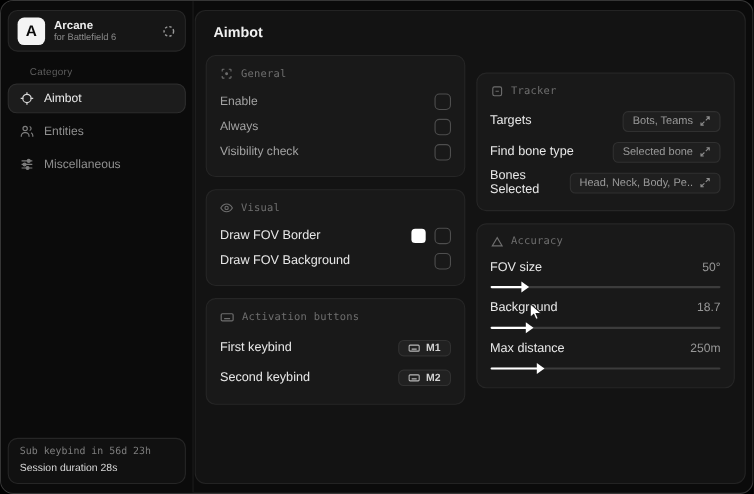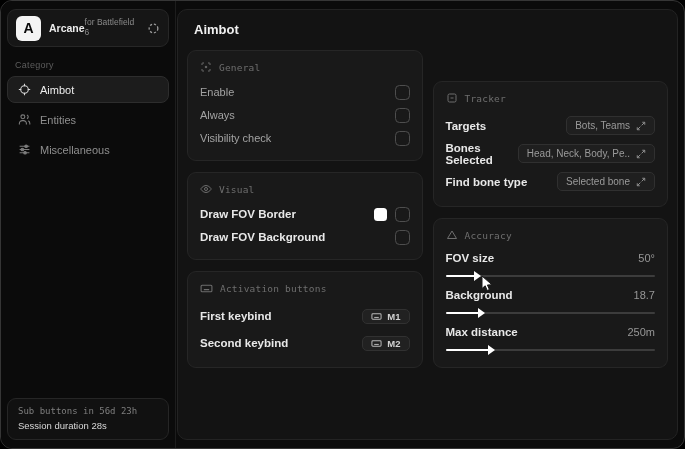--- a/index.html
+++ b/index.html
@@ -32,27 +32,27 @@
     border-radius:9px; padding:6px 8px;
     height:38px;
   }
   .logo {
     width:25px; height:25px; border-radius:6px;
     background:#f4f4f4; color:#0a0a0a;
     font-weight:bold; font-size:14px;
     display:flex; align-items:center; justify-content:center;
     flex:0 0 25px;
   }
-  .app-text { display:flex; flex-direction:row; line-height:1.15; flex:1; min-width:0;align-items:center; }
+  .app-text { display:flex; flex-direction:column; line-height:1.15; flex:1; min-width:0; }
   .app-name { font-size:10.5px; font-weight:bold; color:#ececec; }
   .app-sub  { font-size:8.5px; color:#8a8a8a; }
   .sync-icon { color:#9a9a9a; display:flex; cursor:pointer; }
   .category {
     font-size:9px; color:#5d5d5d;
-    margin:13px 6px 6px 8px; letter-spacing:.3px;
+    margin:13px 6px 6px 20px; letter-spacing:.3px;
   }
   .nav { display:flex; flex-direction:column; gap:3px; }
   .nav-item {
     display:flex; align-items:center; gap:9px;
     height:27px; padding:0 10px;
     border-radius:8px; border:1px solid transparent;
     color:#8f8f8f; font-size:11px; cursor:pointer;
   }
   .nav-item .nav-ico { display:flex; color:#7d7d7d; }
   .nav-item.selected {
@@ -78,42 +78,42 @@
     background:#131313;
     border:1px solid #232323;
     border-radius:10px;
     padding:12px 9px 9px;
     display:flex; flex-direction:column;
   }
   .panel-title {
     font-size:13px; font-weight:bold; color:#f0f0f0;
     margin:0 0 13px 7px;
   }
-  .columns { display:flex; gap:10px; align-items:flex-end; }
+  .columns { display:flex; gap:10px; align-items:center; }
   .col { flex:1; display:flex; flex-direction:column; gap:11px; min-width:0; }
   .card {
     background:#191919;
     border:1px solid #262626;
     border-radius:9px;
     padding:10px 12px 11px;
   }
   .card-head {
     display:flex; align-items:center; gap:7px;
     font-family:"DejaVu Sans Mono", monospace;
     font-size:9.5px; color:#6e6e6e;
     margin-bottom:8px; letter-spacing:.2px;
   }
   .card-head .hd-ico { display:flex; color:#6e6e6e; }
   .row {
     display:flex; align-items:center; justify-content:space-between;
     min-height:22px;
   }
   .row + .row { margin-top:1px; }
   .lbl-dim  { font-size:11px; color:#a3a3a3; }
-  .lbl      { font-size:11.5px; font-weight:bold; color:#e8e8e8; }
+  .lbl      { font-size:11.5px; font-weight:normal; color:#e8e8e8; }
   .checkbox {
     width:15px; height:15px; border-radius:4.5px;
     border:1.5px solid #4e4e4e; background:transparent; cursor:pointer;
     flex:0 0 15px;
   }
   .right-group { display:flex; align-items:center; gap:8px; }
   .swatch {
     width:13px; height:13px; border-radius:3.5px; background:#ffffff; cursor:pointer;
   }
   .pill {
@@ -214,21 +214,21 @@
               <circle cx="13" cy="18" r="2.4" fill="currentColor"></circle>
           </svg>
         </span>
         <span>Miscellaneous</span>
       </div>
     </div>
 
     <div class="sidebar-spacer"></div>
 
     <div class="sub-card">
-      <div class="sub-line1">Sub buttons in 56d 23h</div>
+      <div class="sub-line1">Sub keybind in 56d 23h</div>
       <div class="sub-line2">Session duration 28s</div>
     </div>
   </div>
 
   <div class="main-wrap">
     <div class="panel">
       <div class="panel-title">Aimbot</div>
 
       <div class="columns">
 
@@ -335,41 +335,41 @@
               <span class="pill">
                 <span class="pill-val">Bots, Teams</span>
                 <span class="pill-ico">
                   <svg width="10" height="10" viewBox="0 0 24 24" fill="none" stroke="currentColor" stroke-width="2.4">
                     <path d="M15 3h6v6M21 3l-7.5 7.5M9 21H3v-6M3 21l7.5-7.5"></path>
                   </svg>
                 </span>
               </span>
             </div>
             <div class="row" style="min-height:27px">
+              <span class="lbl">Find bone type</span>
+              <span class="pill">
+                <span class="pill-val">Selected bone</span>
+                <span class="pill-ico">
+                  <svg width="10" height="10" viewBox="0 0 24 24" fill="none" stroke="currentColor" stroke-width="2.4">
+                    <path d="M15 3h6v6M21 3l-7.5 7.5M9 21H3v-6M3 21l7.5-7.5"></path>
+                  </svg>
+                </span>
+              </span>
+            </div>
+            <div class="row" style="min-height:27px">
               <span class="lbl">Bones Selected</span>
               <span class="pill">
                 <span class="pill-val">Head, Neck, Body, Pe..</span>
                 <span class="pill-ico">
                   <svg width="10" height="10" viewBox="0 0 24 24" fill="none" stroke="currentColor" stroke-width="2.4">
                     <path d="M15 3h6v6M21 3l-7.5 7.5M9 21H3v-6M3 21l7.5-7.5"></path>
                   </svg>
                 </span>
               </span>
             </div>
-            <div class="row" style="min-height:27px">
-              <span class="lbl">Find bone type</span>
-              <span class="pill">
-                <span class="pill-val">Selected bone</span>
-                <span class="pill-ico">
-                  <svg width="10" height="10" viewBox="0 0 24 24" fill="none" stroke="currentColor" stroke-width="2.4">
-                    <path d="M15 3h6v6M21 3l-7.5 7.5M9 21H3v-6M3 21l7.5-7.5"></path>
-                  </svg>
-                </span>
-              </span>
-            </div>
           </div>
 
           <div class="card">
             <div class="card-head">
               <span class="hd-ico">
                 <svg width="12" height="12" viewBox="0 0 24 24" fill="none" stroke="currentColor" stroke-width="2">
                   <path d="M12 4 L21 19 H3 Z"></path>
                 </svg>
               </span>
               <span>Accuracy</span>

